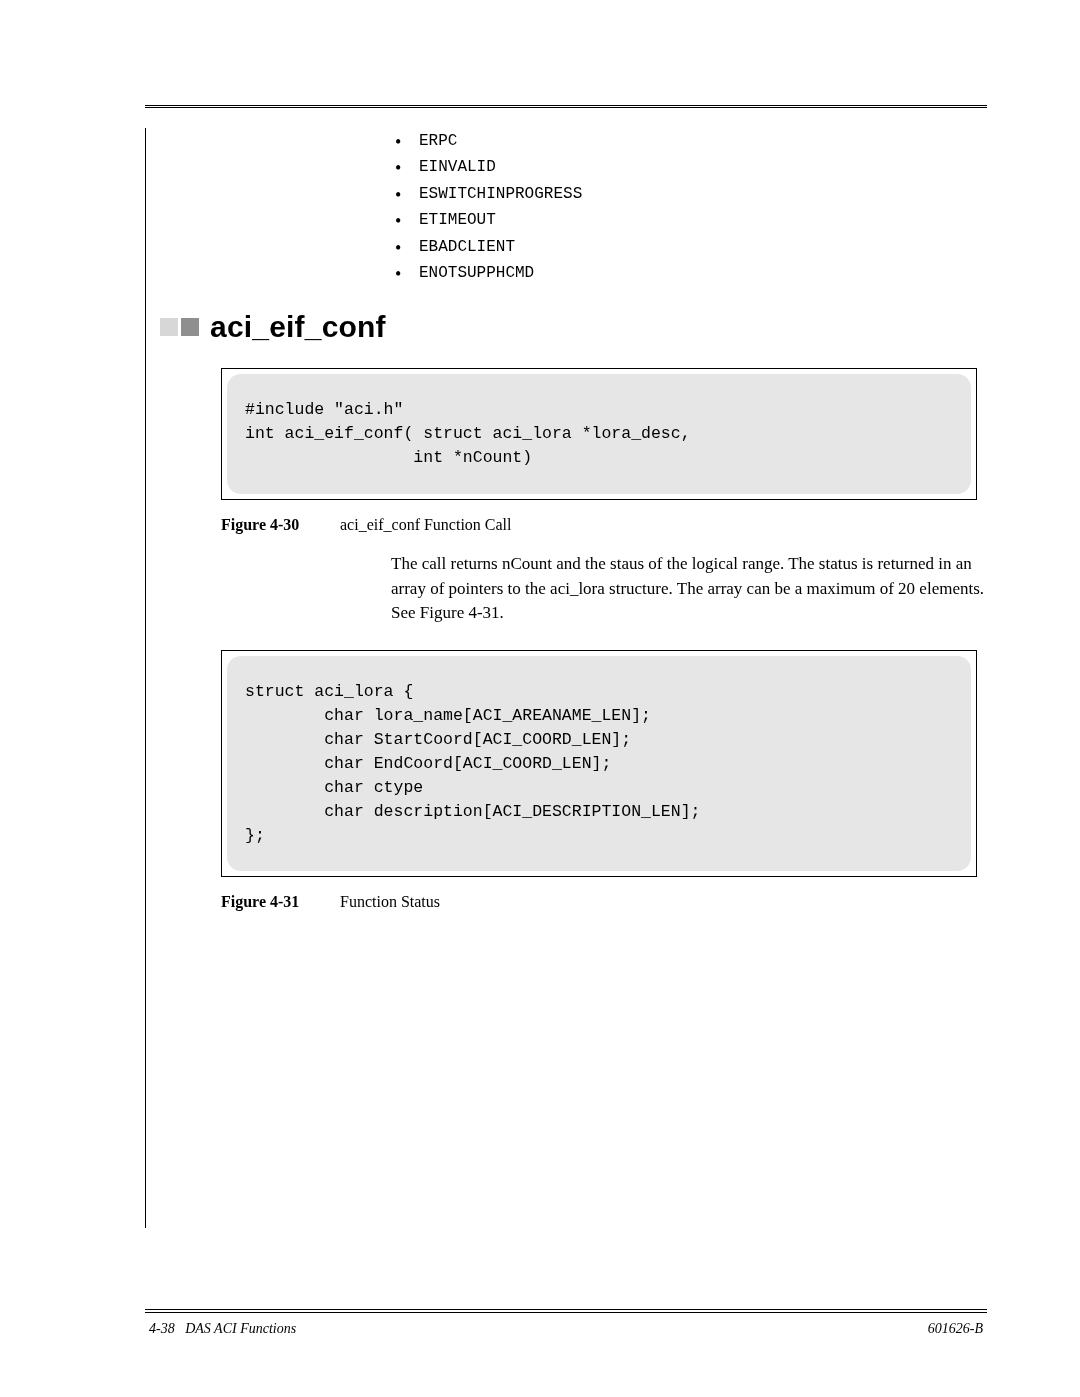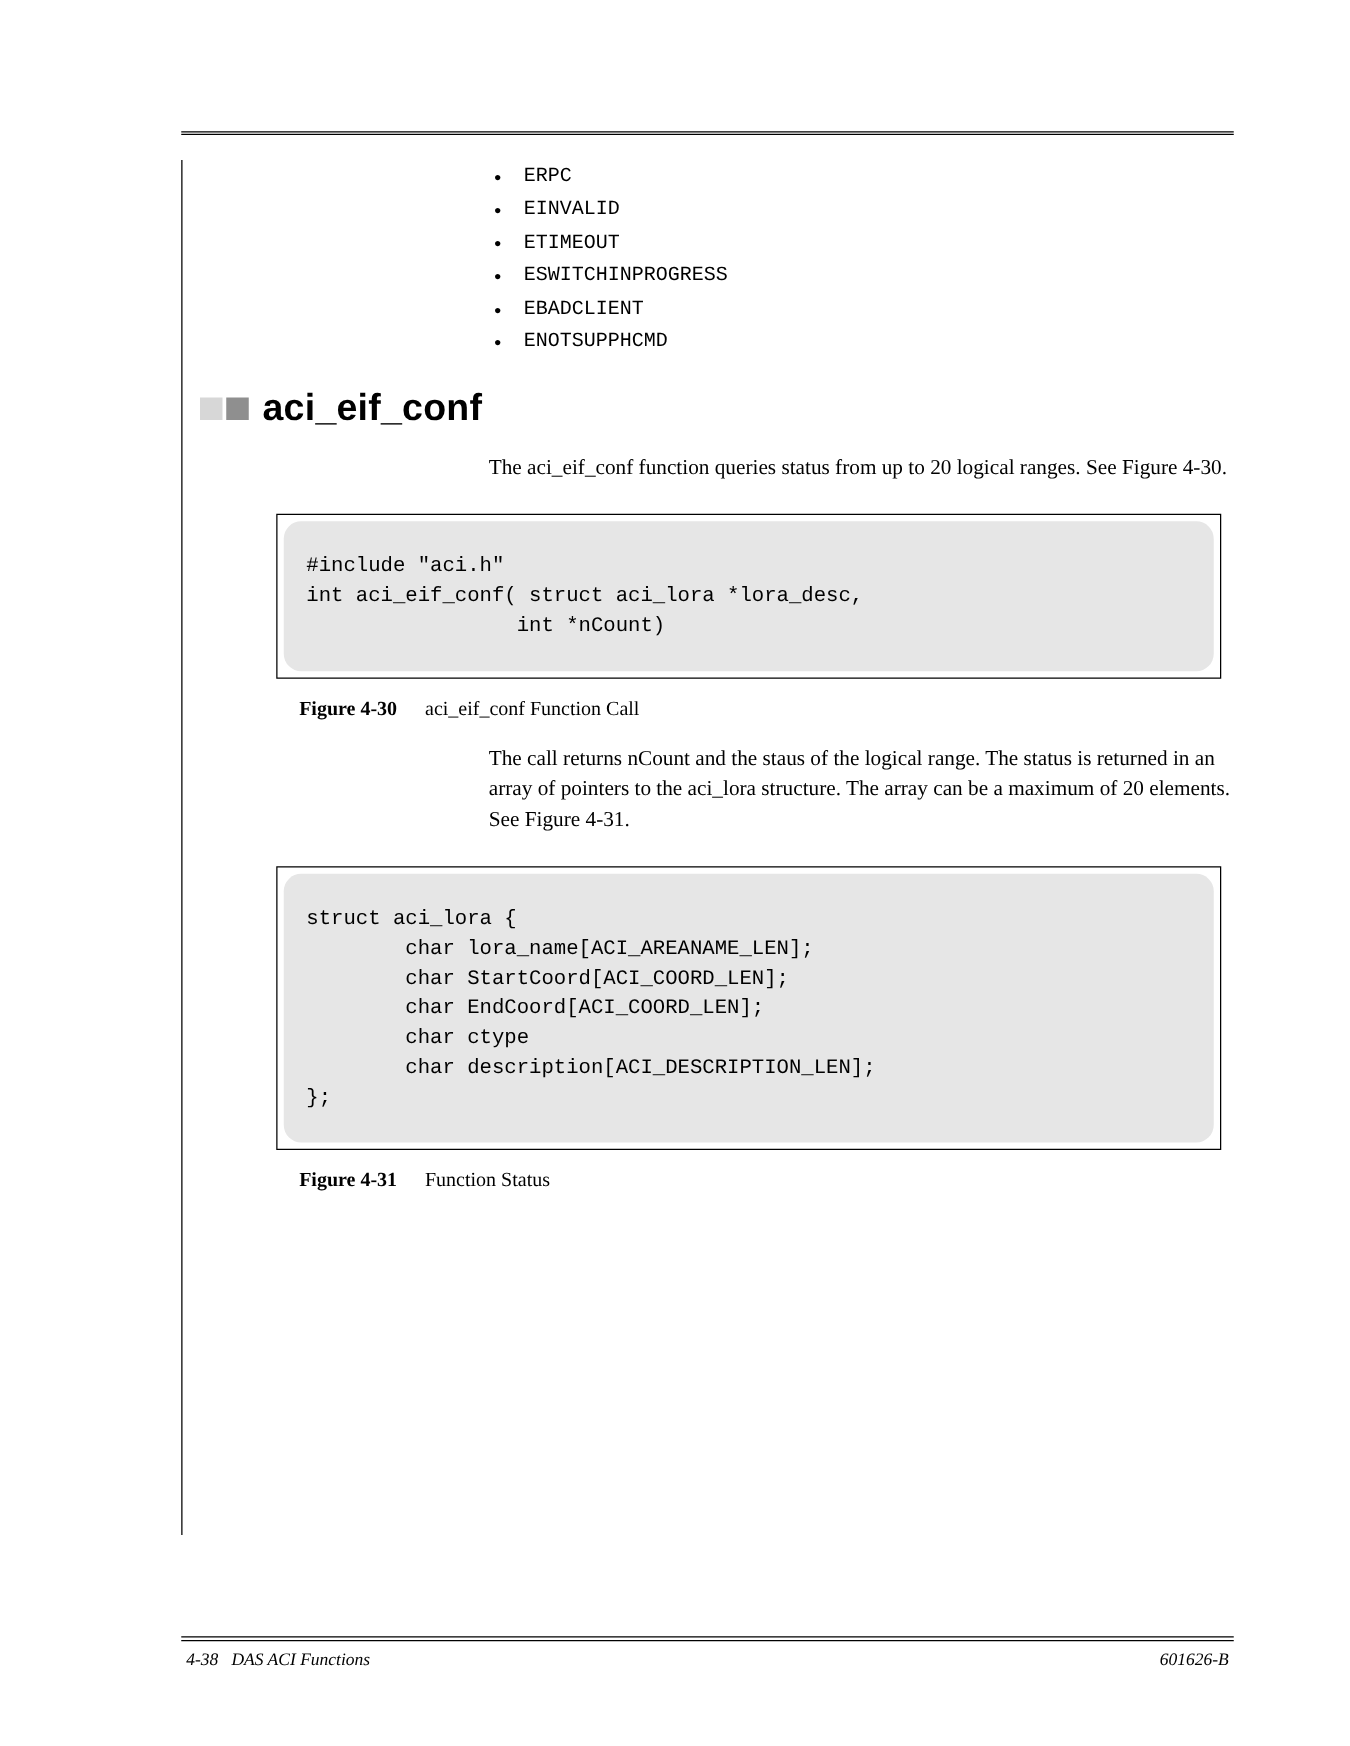--- a/index.html
+++ b/index.html
@@ -96,21 +96,20 @@
   }
   .fig-caption {
     margin-left: 75px;
     margin-top: 16px;
     font-size: 16px;
   }
   .fig-label {
     font-weight: 700;
     display: inline-block;
     width: 115px;
-    text-align: center;
   }
   .fig-text { font-weight: 400; }
   .footer {
     position: absolute;
     left: 145px;
     right: 93px;
     bottom: 60px;
   }
   .footer-rule {
     position: relative;
@@ -140,36 +139,33 @@
 <body>
 
 <div class="page">
   <div class="top-rule"></div>
   <div class="content-area">
 
     <div class="indent-body">
       <ul class="errlist">
         <li>ERPC</li>
         <li>EINVALID</li>
+        <li>ESWITCHINPROGRESS</li>
         <li>ETIMEOUT</li>
-        <li>ESWITCHINPROGRESS</li>
         <li>EBADCLIENT</li>
         <li>ENOTSUPPHCMD</li>
       </ul>
     </div>
 
     <div class="section-heading">
       <span class="sq light"></span>
       <span class="sq dark"></span>
       <h1>aci_eif_conf</h1>
     </div>
 
-    <div class="indent-body">
-      <p class="para">The aci_eif_conf function queries status from up to 20 logical ranges. See Figure 4-30.</p>
-    </div>
 
     <div class="codebox">
       <div class="codebox-inner">#include "aci.h"
 int aci_eif_conf( struct aci_lora *lora_desc,
                  int *nCount)</div>
     </div>
 
     <div class="fig-caption">
       <span class="fig-label">Figure 4-30</span>
       <span class="fig-text">aci_eif_conf Function Call</span>

